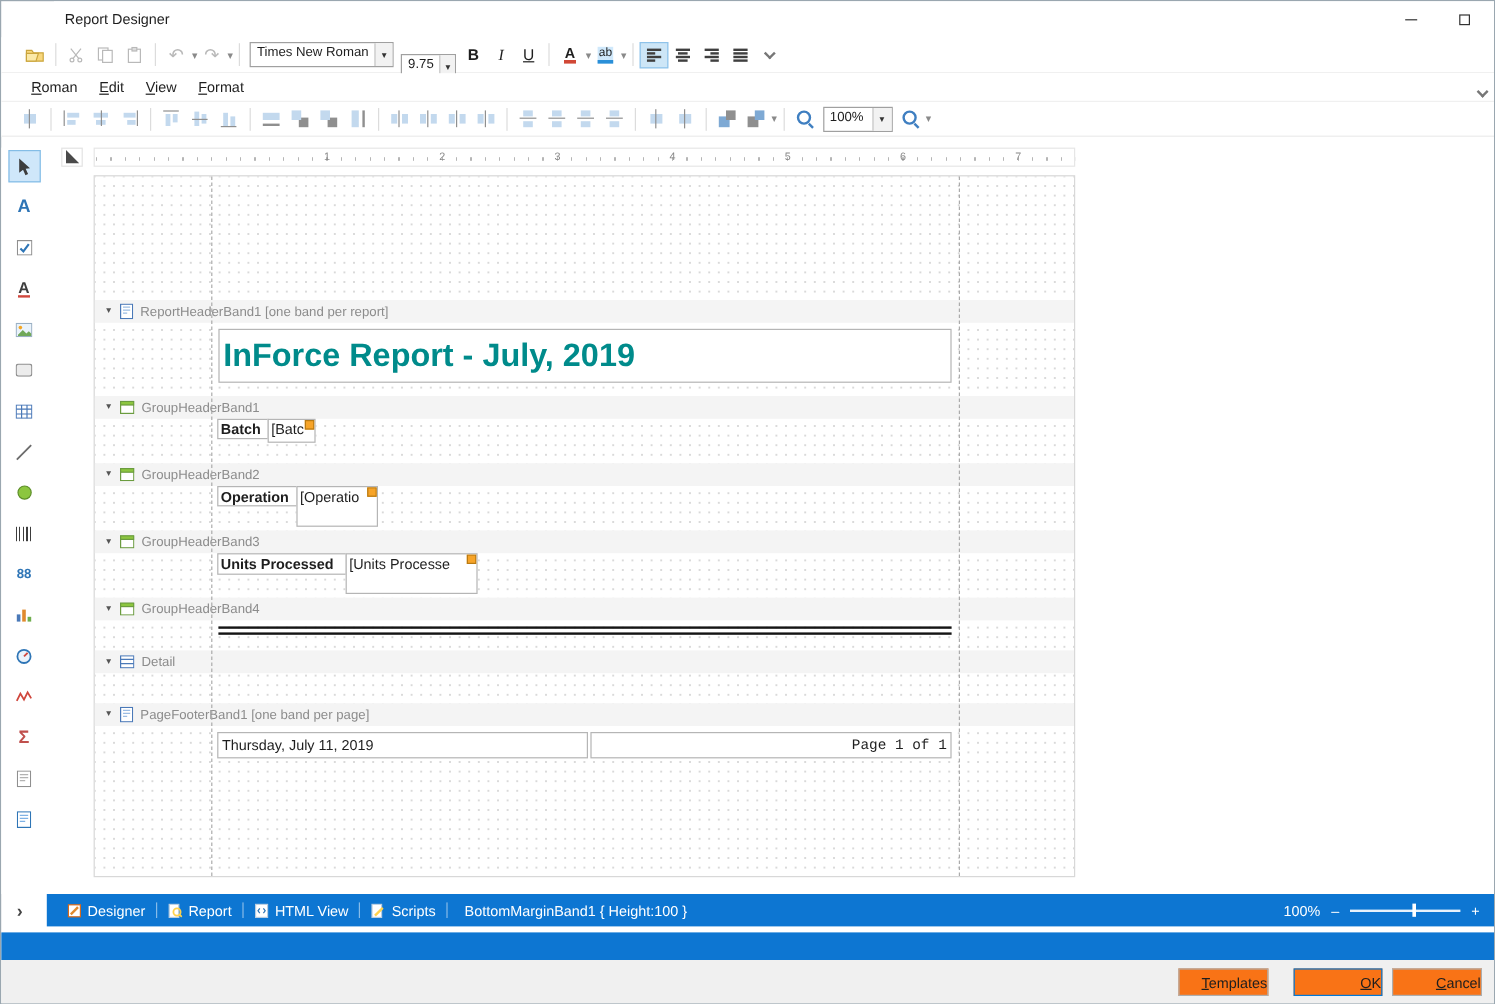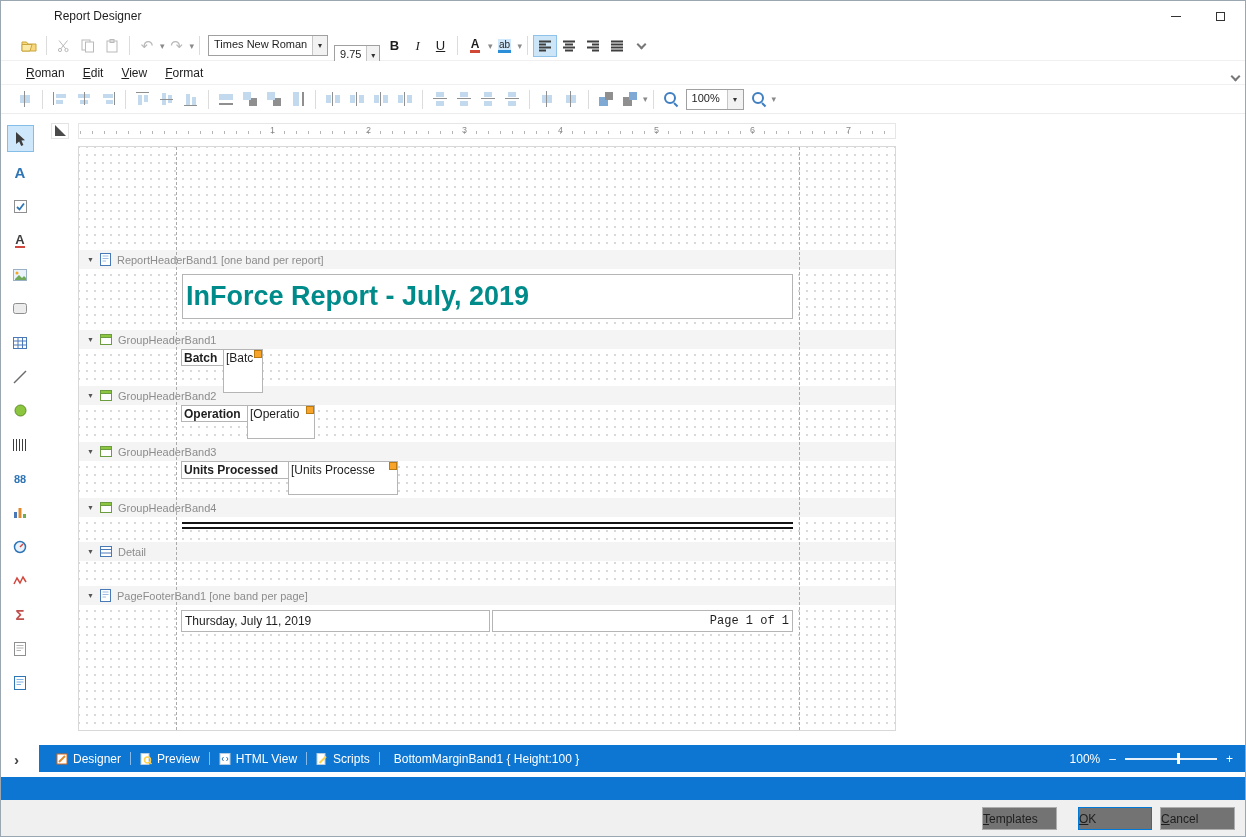--- a/index.html
+++ b/index.html
@@ -90,21 +90,21 @@
 .stab{display:flex;align-items:center;gap:5px;padding:0 9px;height:100%;}
 .vsep{width:1px;height:13px;background:rgba(255,255,255,.5);}
 .status-text{margin-left:14px;}
 .zoomc{margin-left:auto;display:flex;align-items:center;gap:9px;padding-right:14px;}
 .track{position:relative;width:92px;height:13px;}
 .track::before{content:"";position:absolute;left:0;right:0;top:6px;height:2px;background:rgba(255,255,255,.9);}
 .thumb{position:absolute;left:52px;top:1px;width:3px;height:11px;background:#fff;}
 .strip2{left:0;top:776px;width:100%;height:23px;background:#0d76d2;}
 
 .dfooter{left:0;top:799px;width:100%;height:38px;background:#f0f0f0;}
-.dbtn{position:absolute;top:7px;height:23px;background:#737373;border:1px solid #adadad;font-size:12px;display:flex;align-items:center;justify-content:flex-start;font-family:inherit;color:#1e1e1e;}
+.dbtn{position:absolute;top:7px;height:23px;background:#f97316;border:1px solid #adadad;font-size:12px;display:flex;align-items:center;justify-content:flex-end;font-family:inherit;color:#1e1e1e;}
 .dbtn.default{border-color:#0078d7;}
 .btn-templates{left:981px;width:75px;}
 .btn-ok{left:1077px;width:74px;}
 .btn-cancel{left:1159px;width:75px;}
 </style>
 </head>
 <body>
 
 <div class="window">
 
@@ -443,21 +443,21 @@
 
       <div class="strip" style="top:183px">
         <span class="carr">▼</span>
         <svg width="12" height="11">
             <rect x="0.5" y="0.5" width="11" height="10" fill="#fff" stroke="#6b9c3f"></rect>
             <rect x="0.5" y="0.5" width="11" height="3" fill="#8cc63f" stroke="#6b9c3f"></rect>
           </svg>
         <span>GroupHeaderBand1</span>
       </div>
       <div class="ctrl cap" style="left:102px;top:202px;width:43px;height:17px;">Batch</div>
-      <div class="ctrl fld" style="left:144px;top:202px;width:40px;height:44px;"><span>[Batc</span><i class="fmark"></i></div>
+      <div class="ctrl fld" style="left:144px;top:202px;width:40px;height:20px;"><span>[Batc</span><i class="fmark"></i></div>
 
       <div class="strip" style="top:239px">
         <span class="carr">▼</span>
         <svg width="12" height="11">
             <rect x="0.5" y="0.5" width="11" height="10" fill="#fff" stroke="#6b9c3f"></rect>
             <rect x="0.5" y="0.5" width="11" height="3" fill="#8cc63f" stroke="#6b9c3f"></rect>
           </svg>
         <span>GroupHeaderBand2</span>
       </div>
       <div class="ctrl cap" style="left:102px;top:258px;width:67px;height:17px;">Operation</div>
@@ -516,21 +516,21 @@
         </svg>
       <span>Designer</span>
     </span>
     <span class="vsep"></span>
     <span class="stab">
       <svg width="12" height="12">
           <rect x="1" y="0.5" width="8" height="11" fill="#fff" stroke="#b9cde0"></rect>
           <circle cx="7.5" cy="7" r="3" fill="none" stroke="#ffd24d" stroke-width="1.5"></circle>
           <path d="M9.5 9 L11.5 11" stroke="#ffd24d" stroke-width="1.5"></path>
         </svg>
-      <span>Preview</span>
+      <span>Report</span>
     </span>
     <span class="vsep"></span>
     <span class="stab">
       <svg width="12" height="12">
           <rect x="1" y="0.5" width="10" height="11" fill="#fff" stroke="#b9cde0"></rect>
           <path d="M4.5 4 L3 6 L4.5 8 M7.5 4 L9 6 L7.5 8" stroke="#2e75b6" fill="none"></path>
         </svg>
       <span>HTML View</span>
     </span>
     <span class="vsep"></span>

